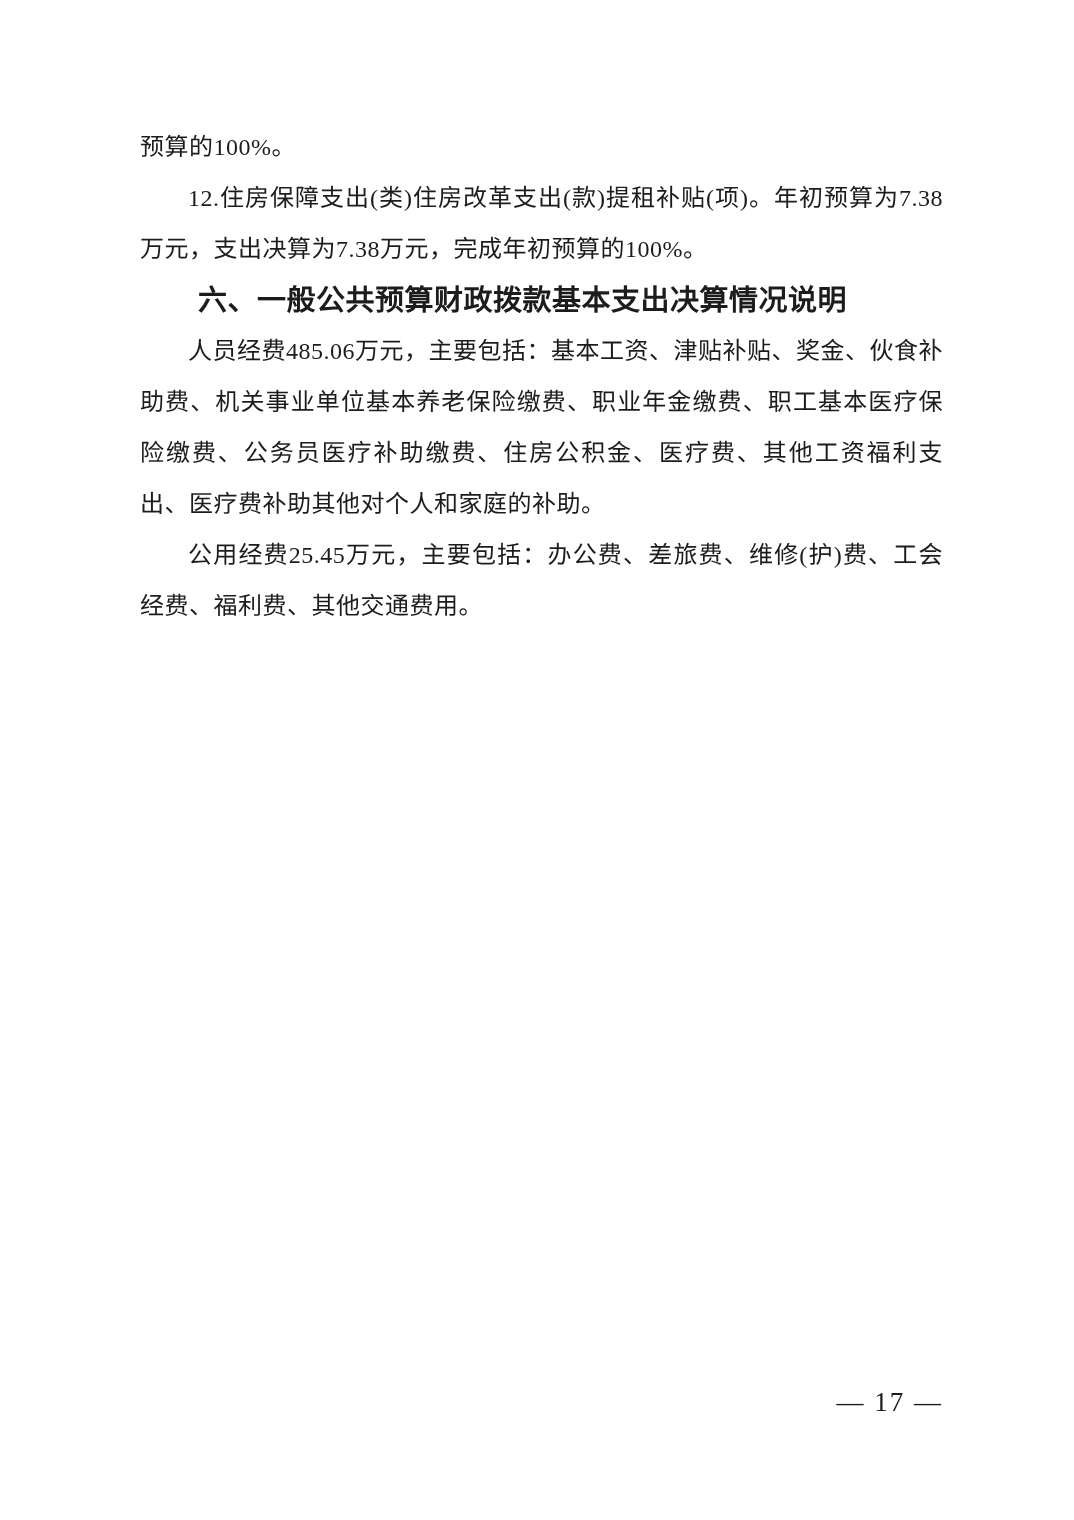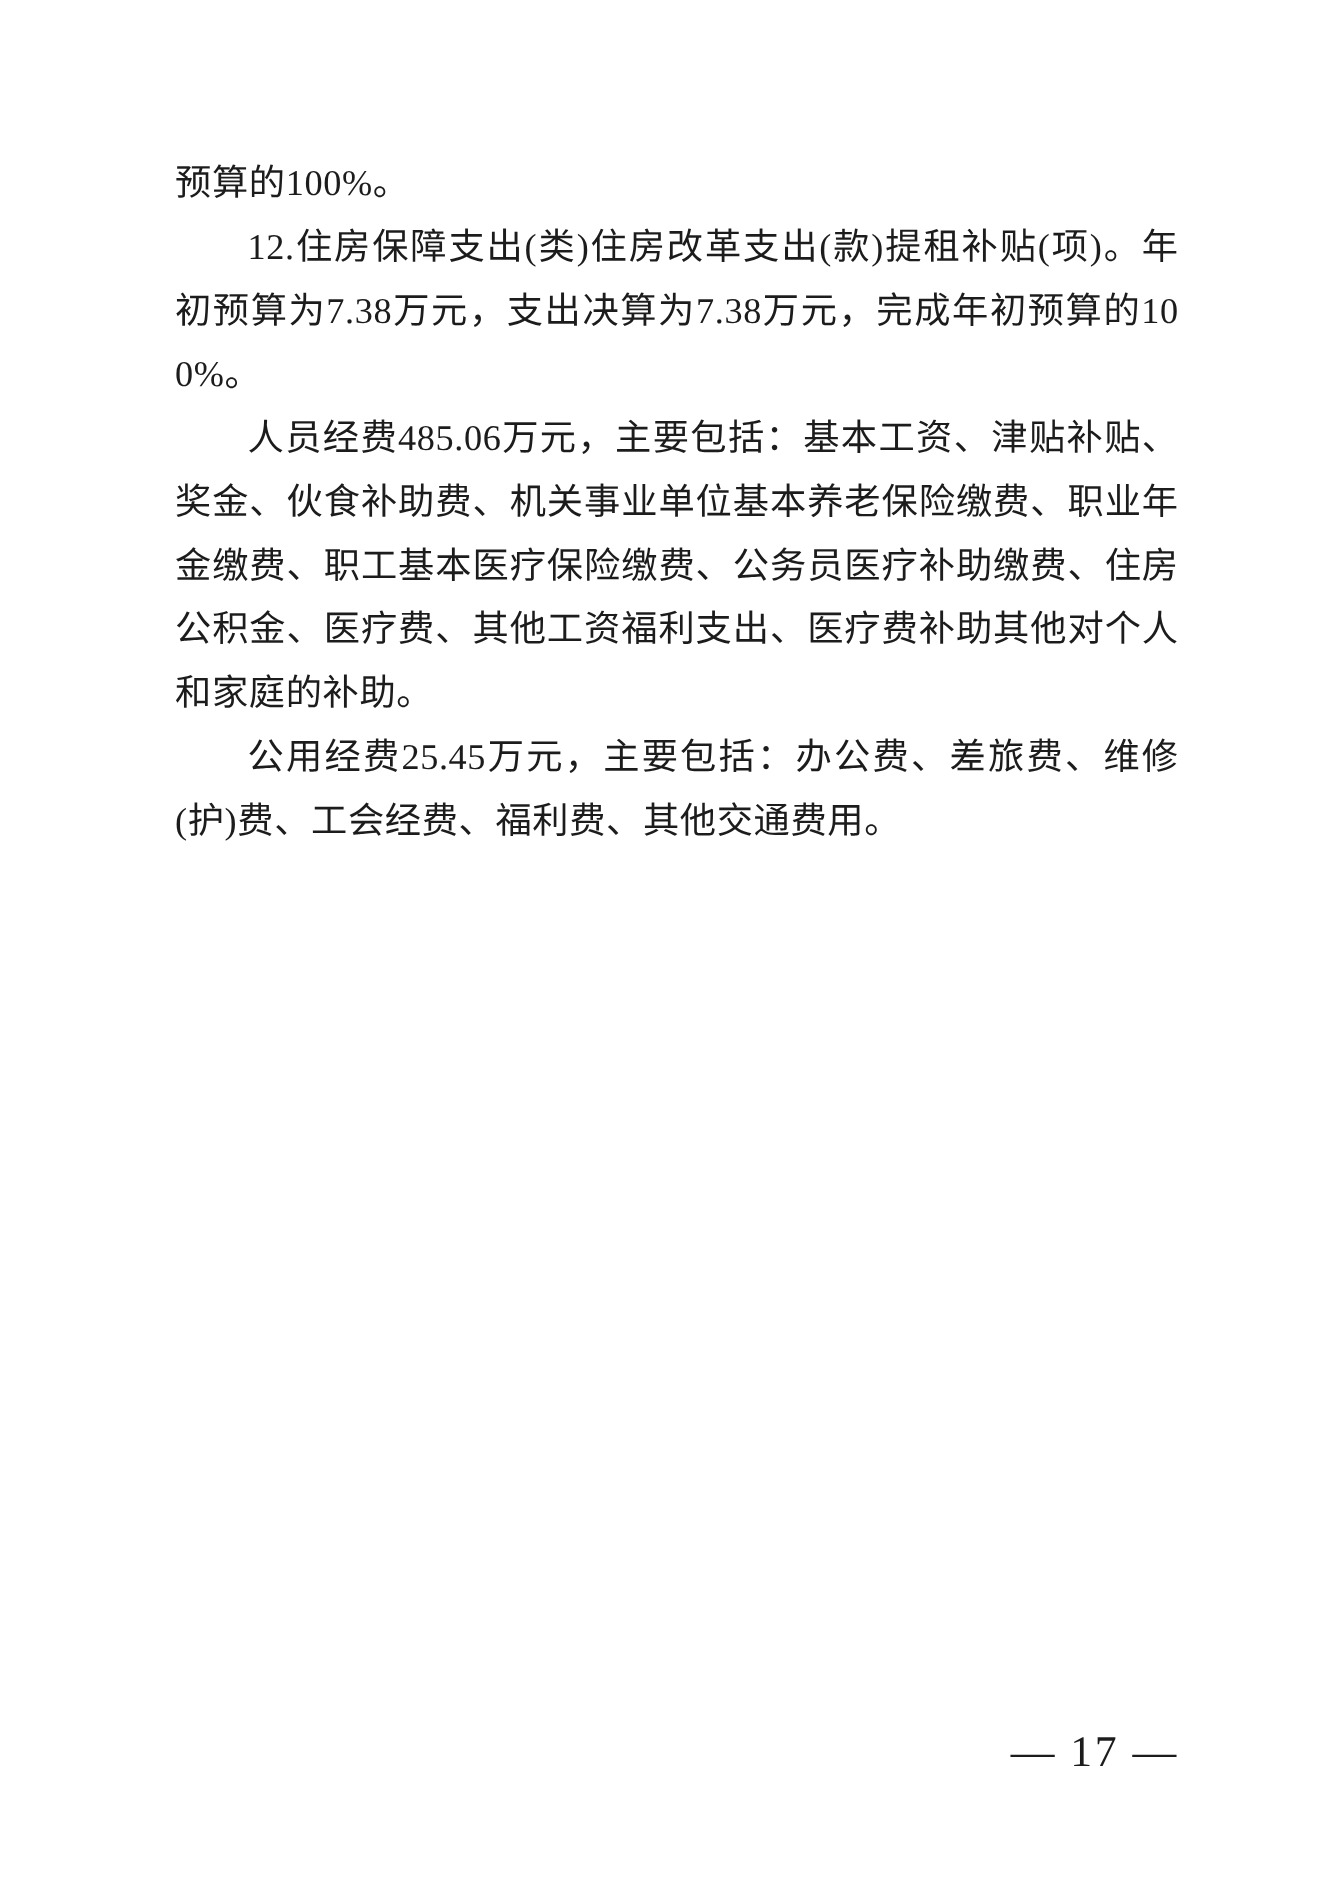--- a/index.html
+++ b/index.html
@@ -17,21 +17,21 @@
     color: #1c1c1c;
   }
   .content {
     position: absolute;
     left: 140px;
     top: 122px;
     width: 803px;
   }
   .para {
     margin: 0;
-    font-size: 29px;
+    font-size: 24px;
     line-height: 51px;
     text-align: justify;
     letter-spacing: 0.5px;
     word-break: break-all;
   }
   .para.indent {
     text-indent: 2em;
   }
   .heading {
     margin: 0;
@@ -39,32 +39,33 @@
     line-height: 51px;
     text-indent: 2em;
     font-weight: 700;
     font-family: "Liberation Sans", "DejaVu Sans", sans-serif;
     letter-spacing: 0.5px;
   }
   .page-footer {
     position: absolute;
     top: 1387px;
     right: 131px;
-    font-size: 35px;
+    font-size: 27px;
     line-height: 30px;
     letter-spacing: 2px;
     color: #1c1c1c;
     font-family: "Liberation Serif", "DejaVu Serif", serif;
   }
 </style>
 </head>
 <body>
 
 <div class="page">
   <div class="content">
     <p class="para">预算的100%。</p>
     <p class="para indent">12.住房保障支出(类)住房改革支出(款)提租补贴(项)。年初预算为7.38万元，支出决算为7.38万元，完成年初预算的100%。</p>
+    <h2 class="heading">六、一般公共预算财政拨款基本支出决算情况说明</h2>
     <p class="para indent">人员经费485.06万元，主要包括：基本工资、津贴补贴、奖金、伙食补助费、机关事业单位基本养老保险缴费、职业年金缴费、职工基本医疗保险缴费、公务员医疗补助缴费、住房公积金、医疗费、其他工资福利支出、医疗费补助其他对个人和家庭的补助。</p>
     <p class="para indent">公用经费25.45万元，主要包括：办公费、差旅费、维修(护)费、工会经费、福利费、其他交通费用。</p>
   </div>
 
   <div class="page-footer">— 17 —</div>
 </div>
 
 </body></html>

